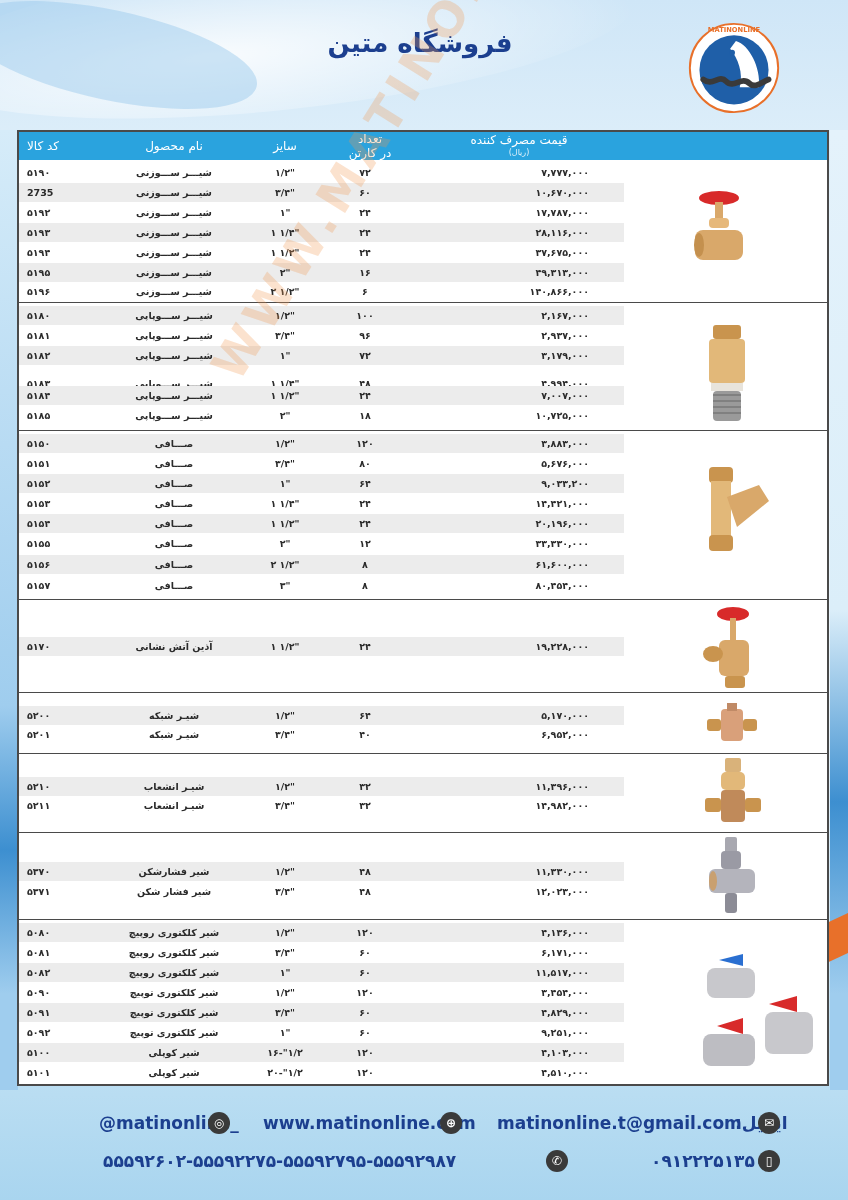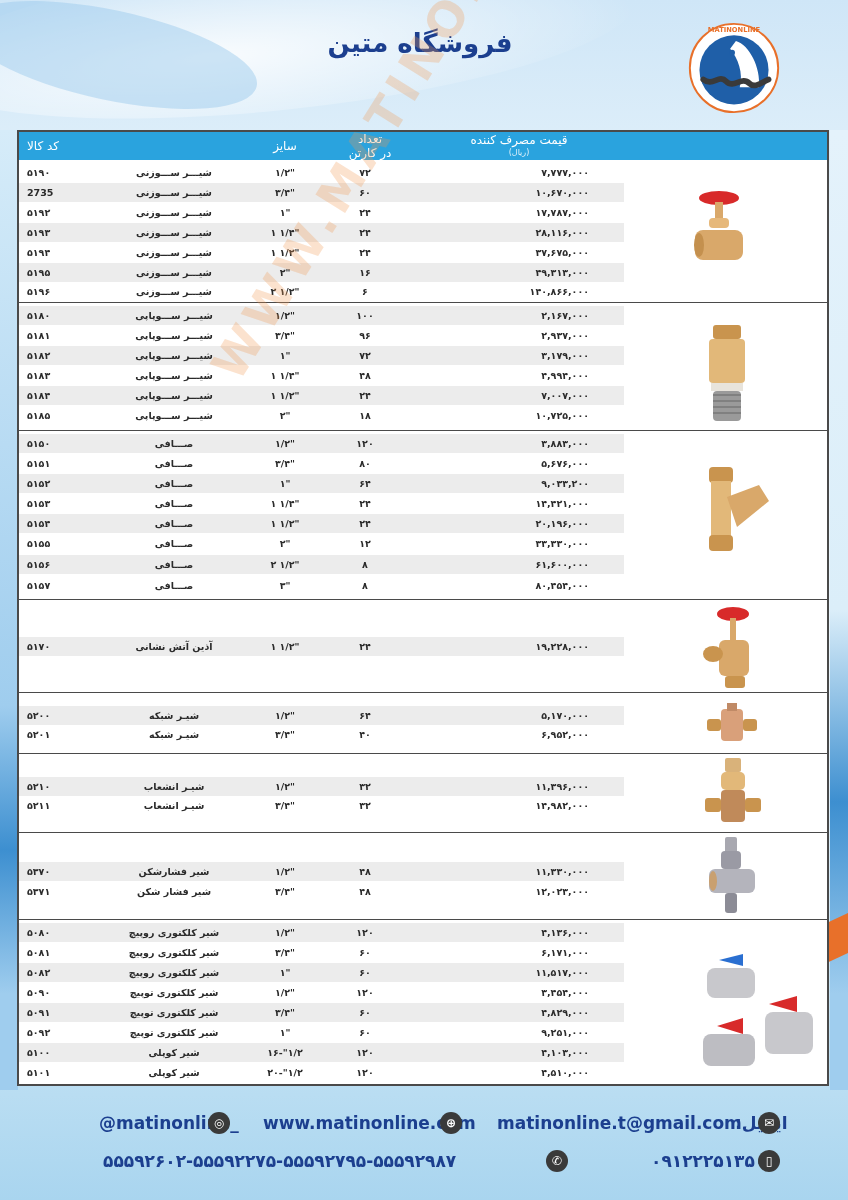--- a/index.html
+++ b/index.html
@@ -69,20 +69,21 @@
     <path d="M52 22 C66 26 78 50 76 70 L56 70 C60 55 54 40 46 30 Z" fill="#fff"></path>
     <circle cx="48" cy="34" r="3" fill="#1f5fa8"></circle>
     <path d="M18 62 C28 70 34 56 42 64 C50 72 58 58 66 66 C72 72 80 64 86 62" fill="none" stroke="#3a3a3a" stroke-width="6" stroke-linecap="round"></path>
     <text x="50" y="12" font-size="7" fill="#e8702a" text-anchor="middle" font-family="DejaVu Sans, sans-serif" font-weight="bold">MATINONLINE</text>
   </svg>
 </div>
 
 <div class="table-wrap">
   <div class="thead">
     <div class="th" style="left:8px;width:60px;line-height:28px;direction:rtl;text-align:left;">کد کالا</div>
+    <div class="th" style="left:80px;width:150px;line-height:28px;">نام محصول</div>
     <div class="th" style="left:236px;width:60px;line-height:28px;">سایز</div>
     <div class="th" style="left:316px;width:70px;padding-top:1px;">
       <span style="display:block">تعداد</span>
       <span style="display:block">در کارتن</span>
     </div>
     <div class="th" style="left:420px;width:160px;padding-top:2px;">
       <span style="display:block">قیمت مصرف کننده</span>
       <span class="sm">(ریال)</span>
     </div>
   </div>
@@ -161,21 +162,21 @@
         <span class="cell c-qty">۹۶</span>
         <span class="cell c-price">۲,۹۳۷,۰۰۰</span>
       </div>
     <div class="row alt" style="top:43px">
         <span class="cell c-code">۵۱۸۲</span>
         <span class="cell c-name">شیـــر ســـوپاپی</span>
         <span class="cell c-size">۱"</span>
         <span class="cell c-qty">۷۲</span>
         <span class="cell c-price">۳,۱۷۹,۰۰۰</span>
       </div>
-    <div class="row" style="top:63px">
+    <div class="row" style="top:71px">
         <span class="cell c-code">۵۱۸۳</span>
         <span class="cell c-name">شیـــر ســـوپاپی</span>
         <span class="cell c-size">۱ ۱/۴"</span>
         <span class="cell c-qty">۴۸</span>
         <span class="cell c-price">۴,۹۹۴,۰۰۰</span>
       </div>
     <div class="row alt" style="top:83px">
         <span class="cell c-code">۵۱۸۴</span>
         <span class="cell c-name">شیـــر ســـوپاپی</span>
         <span class="cell c-size">۱ ۱/۲"</span>

